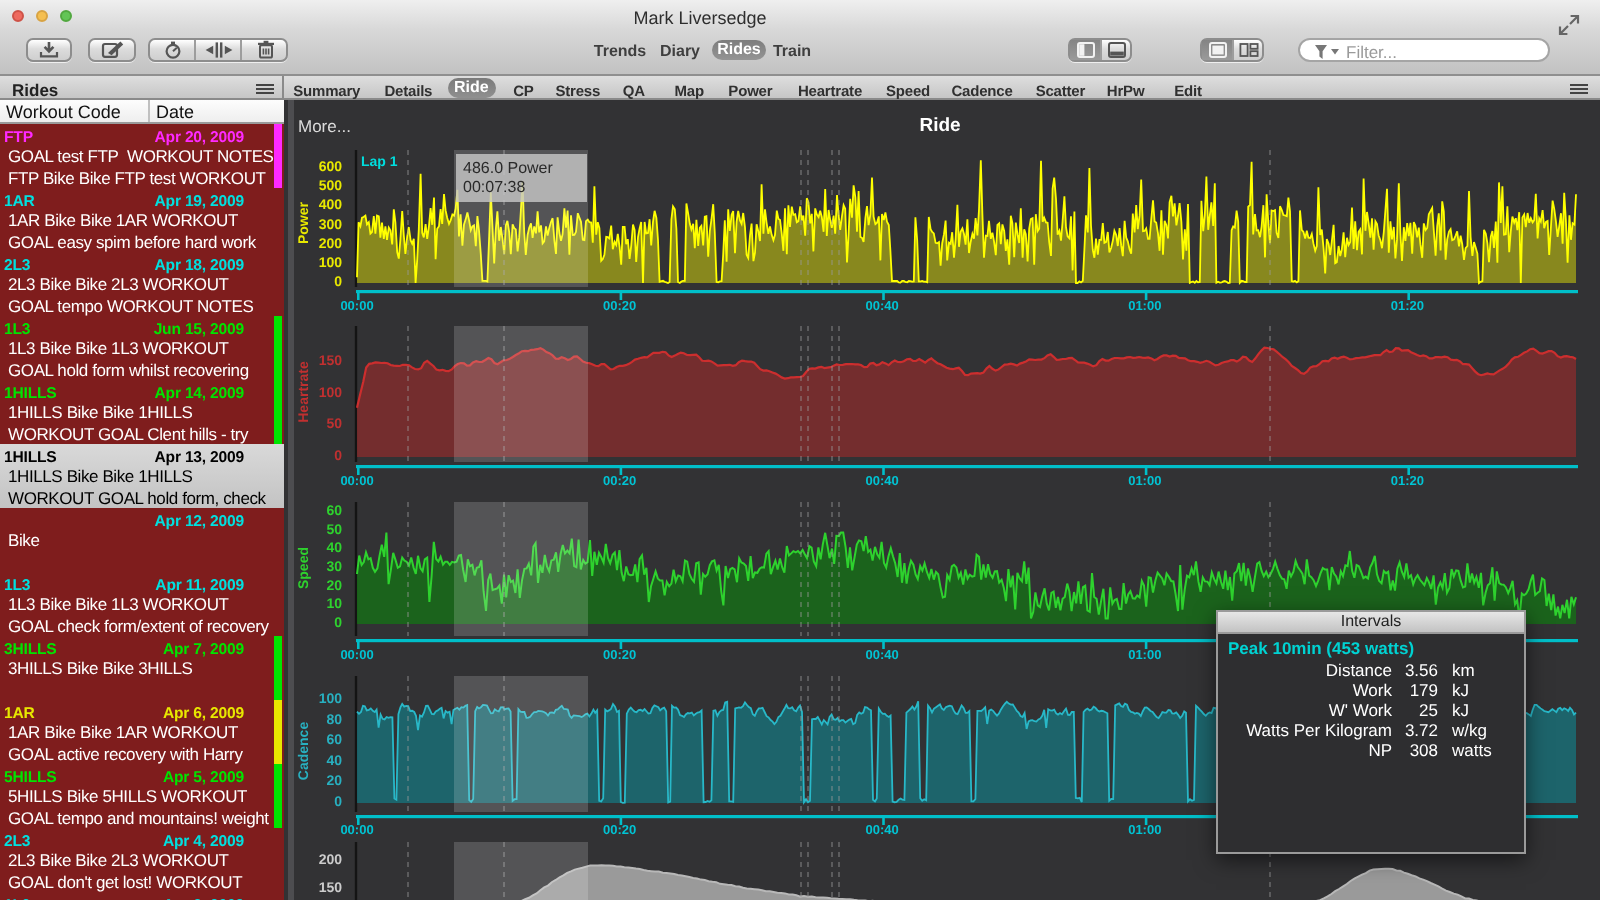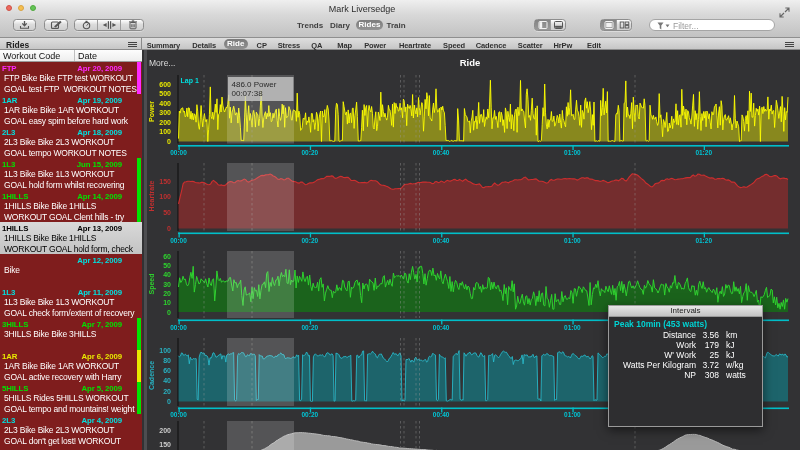--- a/index.html
+++ b/index.html
@@ -1,18 +1,18 @@
 <!DOCTYPE html>
 <html><head><meta charset="utf-8"><style>
 * { margin:0; padding:0; box-sizing:border-box; }
 html,body { width:800px; height:450px; overflow:hidden; font-family:"Liberation Sans", sans-serif; background:#323234; }
 .titlebar { position:absolute; left:0; top:0; width:800px; height:38px;
   background:linear-gradient(#efefef, #d8d8d8 40%, #c2c2c2); border-bottom:1px solid #8f8f8f; }
 .tl { position:absolute; top:5px; width:6px; height:6px; border-radius:50%; }
-.title { position:absolute; top:3.5px; left:12px; width:700px; text-align:center; font-size:9px; color:#2e2e2e; }
+.title { position:absolute; top:3.5px; left:0; width:700px; text-align:center; font-size:9px; color:#2e2e2e; }
 .tbtn { position:absolute; top:19px; height:12px; border:1px solid #8d8d8d; border-radius:3.5px;
   background:linear-gradient(#ffffff, #dcdcdc 45%, #cfcfcf); box-shadow:0 0.5px 0 rgba(255,255,255,.7); }
 .seg { position:absolute; top:0; bottom:0; border-right:1px solid #9d9d9d; }
 .seg:last-child { border-right:none; }
 .dark { background:linear-gradient(#848484,#9a9a9a); }
 .tseg { position:absolute; top:21px; font-size:8px; font-weight:bold; color:#3f3f3f; transform:translateX(-50%); }
 .rpill { position:absolute; left:356px; top:20px; width:27px; height:10px; border-radius:5.5px;
   background:linear-gradient(#7d7d7d,#949494); color:#fff; font-size:8px; font-weight:bold; text-align:center; line-height:10px; }
 .filter { position:absolute; left:649px; top:19px; width:126px; height:12px; border:1px solid #a5a5a5; border-radius:6px; background:#fff; color:#9a9a9a; font-size:8.5px; line-height:10.5px; }
 .tabrow { position:absolute; left:0; top:38px; width:800px; height:12px;
@@ -158,22 +158,22 @@
 </div>
 <div class="colhdr">
     <span style="left:3px">Workout Code</span>
     <div class="div"></div>
     <span style="left:78px">Date</span>
   </div>
 <div class="sidebar">
 <div class="entry">
       <div class="bar" style="background:#ff29ff"></div>
       <div class="l1"><span class="code" style="color:#ff29ff">FTP</span><span class="date" style="color:#ff29ff">Apr 20, 2009</span></div>
+      <div class="d">GOAL test FTP&nbsp; WORKOUT NOTES</div>
       <div class="d">FTP Bike Bike FTP test WORKOUT</div>
-      <div class="d">GOAL test FTP&nbsp; WORKOUT NOTES</div>
     </div>
 <div class="entry">
       <div class="l1"><span class="code" style="color:#00e0e0">1AR</span><span class="date" style="color:#00e0e0">Apr 19, 2009</span></div>
       <div class="d">1AR Bike Bike 1AR WORKOUT</div>
       <div class="d">GOAL easy spim before hard work</div>
     </div>
 <div class="entry">
       <div class="l1"><span class="code" style="color:#00e0e0">2L3</span><span class="date" style="color:#00e0e0">Apr 18, 2009</span></div>
       <div class="d">2L3 Bike Bike 2L3 WORKOUT</div>
       <div class="d">GOAL tempo WORKOUT NOTES</div>
@@ -212,21 +212,21 @@
     </div>
 <div class="entry">
       <div class="bar" style="background:#e8e800"></div>
       <div class="l1"><span class="code" style="color:#e8e800">1AR</span><span class="date" style="color:#e8e800">Apr 6, 2009</span></div>
       <div class="d">1AR Bike Bike 1AR WORKOUT</div>
       <div class="d">GOAL active recovery with Harry</div>
     </div>
 <div class="entry">
       <div class="bar" style="background:#00e400"></div>
       <div class="l1"><span class="code" style="color:#00e400">5HILLS</span><span class="date" style="color:#00e400">Apr 5, 2009</span></div>
-      <div class="d">5HILLS Rides 5HILLS WORKOUT</div>
+      <div class="d">5HILLS Bike 5HILLS WORKOUT</div>
       <div class="d">GOAL tempo and mountains! weight</div>
     </div>
 <div class="entry">
       <div class="l1"><span class="code" style="color:#00e0e0">2L3</span><span class="date" style="color:#00e0e0">Apr 4, 2009</span></div>
       <div class="d">2L3 Bike Bike 2L3 WORKOUT</div>
       <div class="d">GOAL don't get lost! WORKOUT</div>
     </div>
 <div class="entry">
       <div class="l1"><span class="code" style="color:#00e0e0">1L3</span><span class="date" style="color:#00e0e0">Apr 3, 2009</span></div>
     </div>

